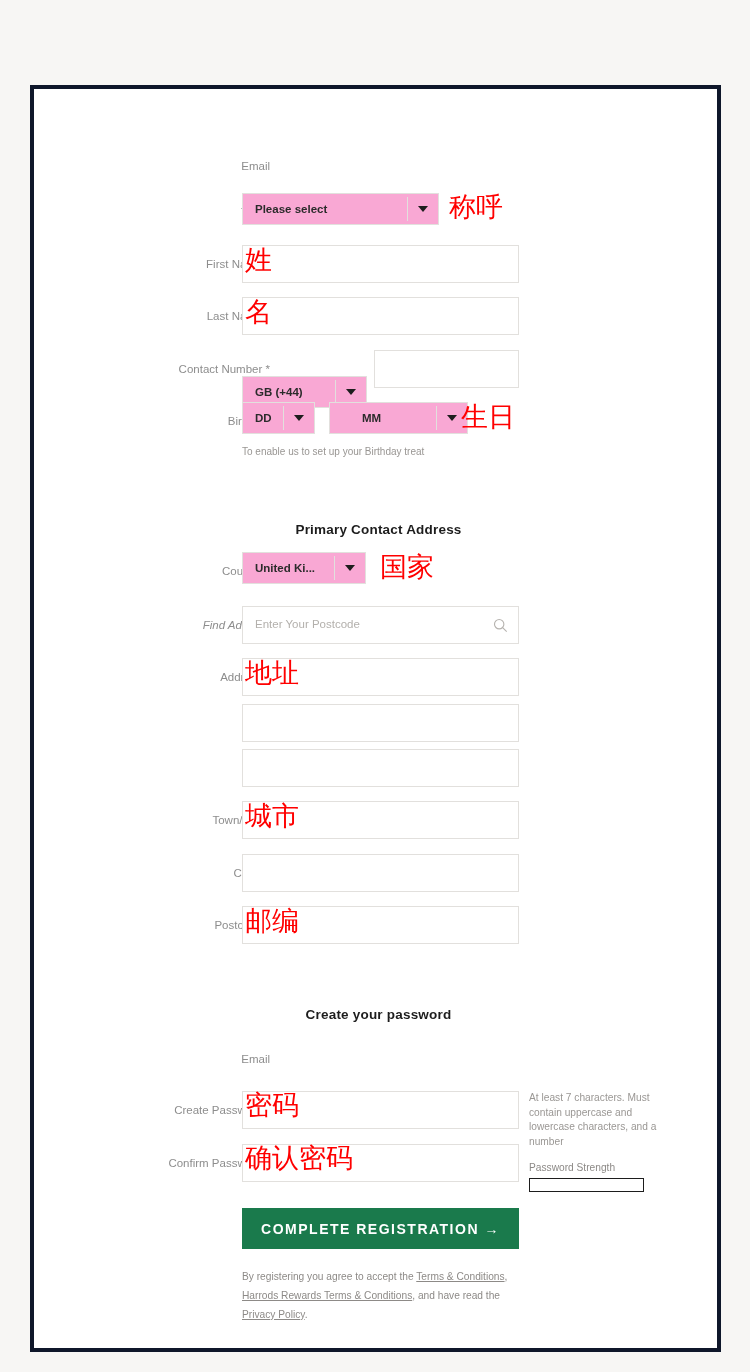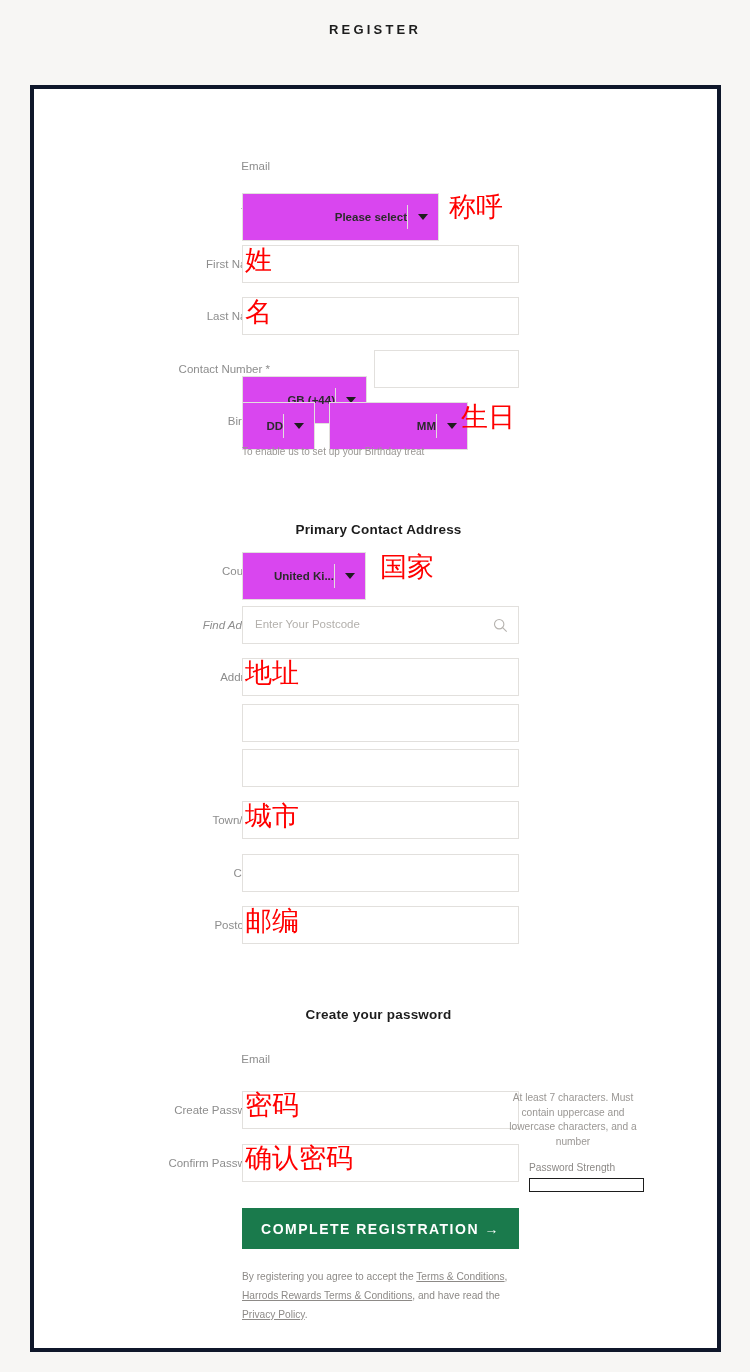--- a/index.html
+++ b/index.html
@@ -59,26 +59,25 @@
     position: absolute;
     left: 208px;             
     background: #fff;
     border: 1px solid #e2e0dd;
   }
   .inp { width: 277px; height: 38px; }
 
   .sel {
     display: flex;
     align-items: center;
-    height: 48px;
-    background: #d946ef;
+    height: 32px;
+    background: #f9a8d4;
     border: 1px solid #e2e0dd;
     position: absolute;
     left: 208px;
-    text-align: right;
   }
   .sel .val {
     flex: 1;
     padding-left: 12px;
     font-size: 11.5px;
     font-weight: 700;
     color: #2b2b2b;
     white-space: nowrap;
     overflow: hidden;
   }
@@ -124,26 +123,25 @@
   .ph {
     position: absolute;
     left: 12px; top: 11px;
     font-size: 11.5px;
     color: #b3b0ac;
   }
 
   
   .pw-note {
     position: absolute;
-    left: 474px;
+    left: 495px;
     width: 130px;
     font-size: 10.2px;
     line-height: 14.5px;
     color: #9a9794;
-    text-align: center;
   }
   .pw-strength-label {
     position: absolute;
     left: 495px;
     font-size: 10.2px;
     color: #8d8a87;
   }
   .pw-bar {
     position: absolute;
     left: 495px;
@@ -184,21 +182,20 @@
     line-height: 30px;
     white-space: nowrap;
     pointer-events: none;
   }
 </style>
 </head>
 <body>
 
 <div class="page">
 
-  <div class="page-title">REGISTER</div>
 
   <div class="card">
     <div class="form">
 
       <div class="row" style="top:70px;">
         <div class="lbl" style="top:0;">Email</div>
       </div>
 
       <div class="row" style="top:104px;">
         <div class="lbl" style="top:12px;">Title *</div>

